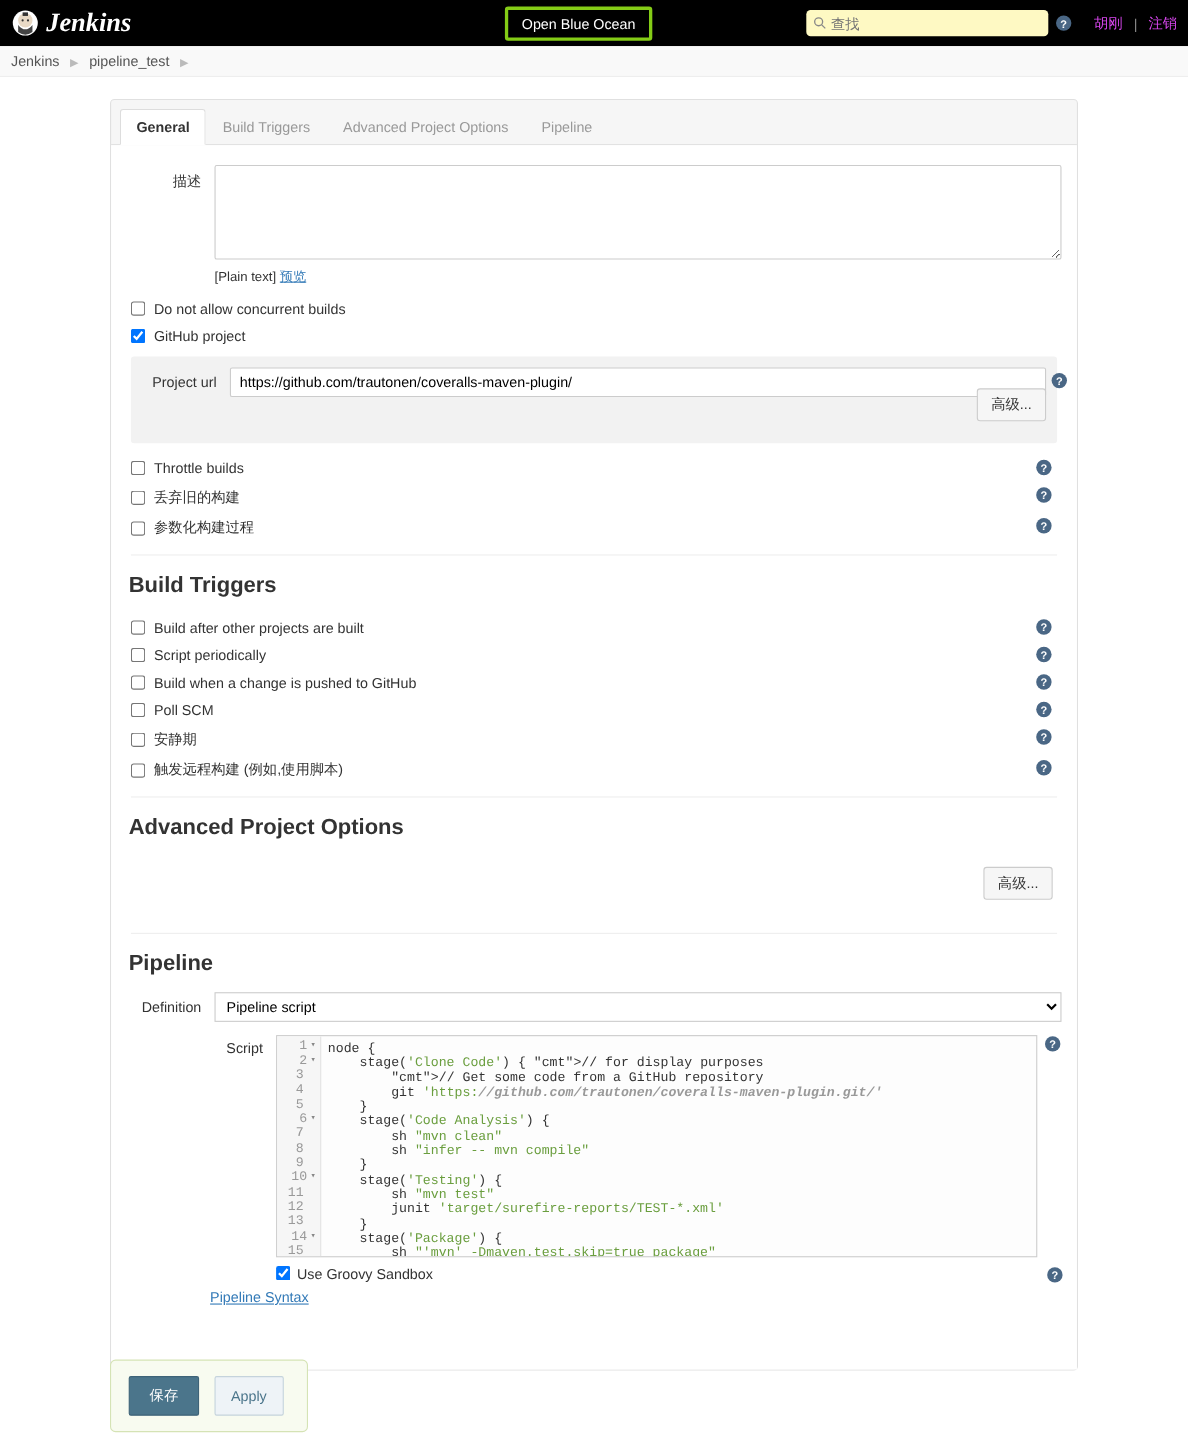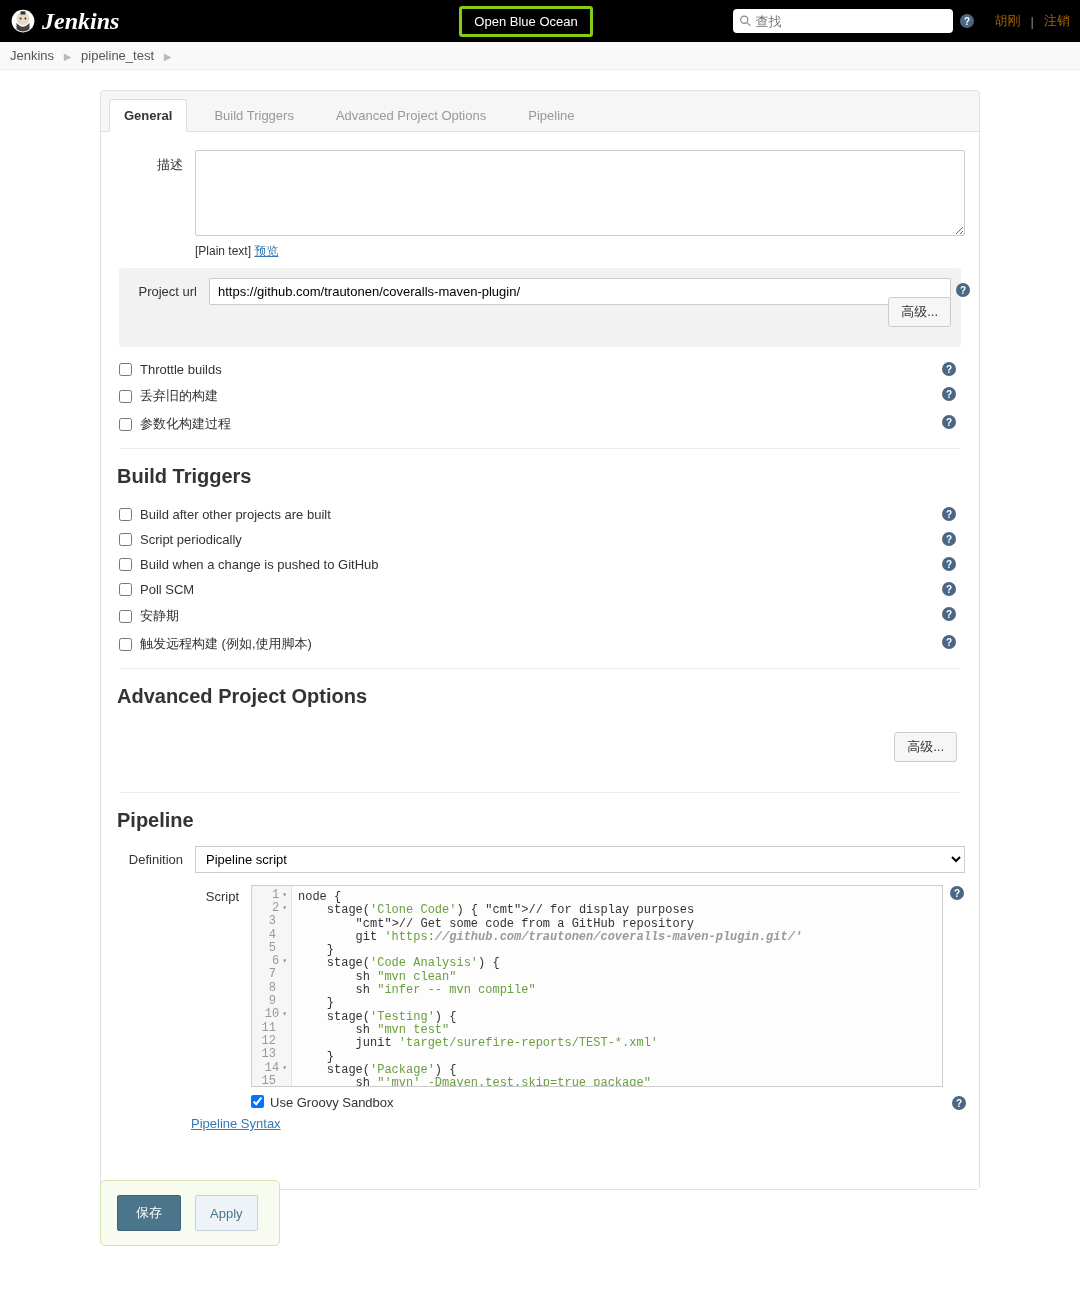--- a/index.html
+++ b/index.html
@@ -5,39 +5,39 @@
 * { box-sizing: border-box; margin: 0; padding: 0; }
 body { font-family: Arial, Helvetica, sans-serif; font-size: 13px; color: #333; background: #fff; }
 
 
 .top-header { background: #000; height: 42px; display: flex; align-items: center; padding: 0 10px; }
 .jenkins-logo { display: flex; align-items: center; gap: 6px; }
 .jenkins-logo svg { width: 26px; height: 28px; }
 .jenkins-title { color: #fff; font-family: Georgia, serif; font-size: 24px; font-weight: bold; font-style: italic; }
 .blue-ocean-btn { margin-left: 340px; background: #000; color: #fff; border: 3px solid #84cc16; padding: 5px 12px; font-size: 13px; border-radius: 3px; cursor: pointer; }
 .search-box { margin-left: auto; width: 220px; }
-.search-inner { background: #ffffff; border-radius: 4px; display: flex; align-items: center; padding: 2px 6px; height: 24px; }
+.search-inner { background: #fef9c3; border-radius: 4px; display: flex; align-items: center; padding: 2px 6px; height: 24px; }
 .search-icon { width: 14px; height: 14px; fill: #888; margin-right: 4px; }
 .search-input { border: none; outline: none; font-size: 13px; color: #888; width: 100%; background: transparent; }
 .help-ball { margin-left: 6px; }
 .header-links { margin-left: 20px; color: #fff; font-size: 13px; display: flex; align-items: center; gap: 10px; }
-.header-links a { color: #a16207; text-decoration: none; }
+.header-links a { color: #d946ef; text-decoration: none; }
 .sep { color: #888; }
 
 
 .breadcrumb-bar { background: #f9f9f9; border-bottom: 1px solid #eee; padding: 6px 10px; font-size: 13px; color: #555; }
 .breadcrumb-bar a { color: #555; text-decoration: none; }
 .bc-sep { color: #bbb; margin: 0 6px; font-size: 10px; }
 
 
 .page { padding: 20px 100px; }
 .config-frame { background: #f6f6f6; border: 1px solid #e0e0e0; border-radius: 4px; }
 
 
-.tab-bar { border-bottom: 1px solid #e0e0e0; padding: 8px 8px 0 8px; display: flex; gap: 12px; }
+.tab-bar { border-bottom: 1px solid #e0e0e0; padding: 8px 8px 0 8px; display: flex; gap: 0; }
 .tab { padding: 8px 14px; background: transparent; color: #999; font-size: 13px; cursor: pointer; border: 1px solid transparent; border-bottom: none; }
 .tab.active { background: #fff; color: #333; font-weight: bold; border: 1px solid #ddd; border-bottom: 1px solid #fff; border-radius: 3px 3px 0 0; margin-bottom: -1px; }
 
 
 .config-body { background: #fff; padding: 18px 14px; }
 .section { margin-bottom: 10px; }
 .section-h { font-size: 20px; font-weight: bold; color: #333; margin: 16px 0 14px 2px; }
 
 
 .form-row { display: flex; align-items: flex-start; margin-bottom: 8px; padding-left: 4px; }
@@ -156,20 +156,28 @@
           <div class="label-col">描述</div>
           <div class="input-col">
             <textarea class="textarea-input" style=""></textarea>
             <div class="help-text">
               <span>[Plain text]</span>
               <a class="preview-link">预览</a>
             </div>
           </div>
         </div>
 
+        <div class="cb-row">
+          <input type="checkbox" style="">
+          <span class="cb-label">Do not allow concurrent builds</span>
+        </div>
+        <div class="cb-row">
+          <input type="checkbox" checked="" style="">
+          <span class="cb-label">GitHub project</span>
+        </div>
 
         <div class="sub-panel">
           <div class="form-row" style="position:relative;">
             <div class="label-col">Project url</div>
             <div class="input-col"><input class="text-input" value="https://github.com/trautonen/coveralls-maven-plugin/" style=""></div>
             <span class="row-help-inline help-icon">
                 <svg viewBox="0 0 16 16">
                   <circle cx="8" cy="8" r="7" fill="#4a6785"></circle>
                   <text x="8" y="12" text-anchor="middle" fill="#fff" font-size="10" font-weight="bold">?</text>
                 </svg>

